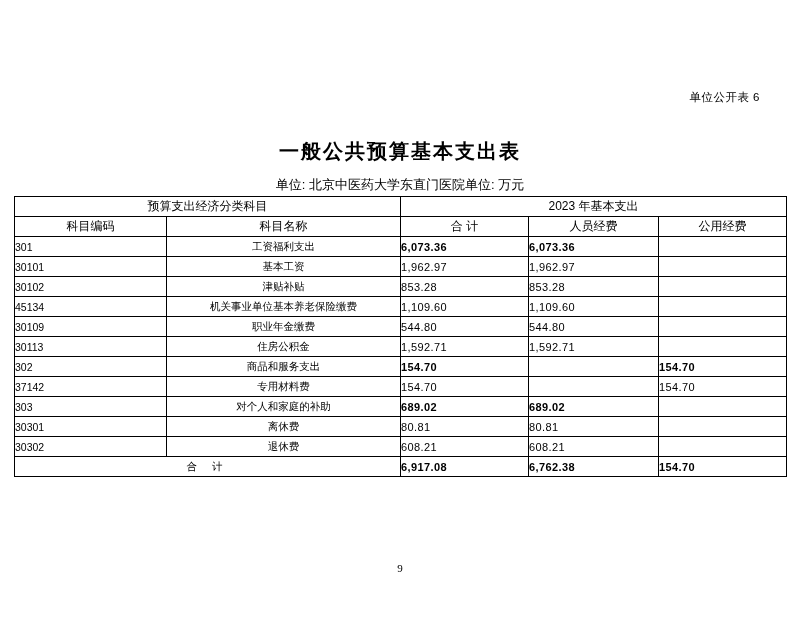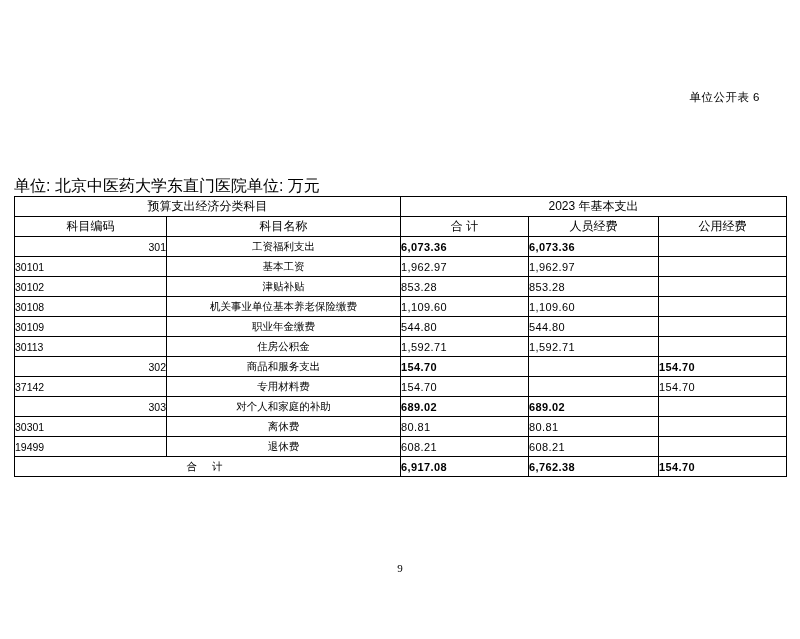--- a/index.html
+++ b/index.html
@@ -40,22 +40,22 @@
     font-weight: bold;
     letter-spacing: 2px;
     font-family: "Liberation Sans", sans-serif;
   }
   .meta-row {
     position: absolute;
     top: 176px;
     left: 14px;
     width: 772px;
     display: flex;
-    justify-content: flex-start;
-    font-size: 16px;
+    justify-content: center;
+    font-size: 13px;
     font-family: "Liberation Sans", sans-serif;
   }
   .meta-left, .meta-right {
     white-space: nowrap;
   }
   table.budget {
     position: absolute;
     top: 196px;
     left: 14px;
     width: 772px;
@@ -87,21 +87,21 @@
   }
   .c-person {
     width: 130px;
   }
   .c-public {
     width: 128px;
   }
   .cell-code-major {
     padding-left: 8px;
     font-weight: bold;
-    text-align: right;
+    text-align: left;
   }
   .cell-code-minor {
     padding-left: 22px;
     text-align: left;
   }
   .cell-name-major {
     text-align: center;
     font-weight: bold;
   }
   .cell-name-minor {
@@ -132,20 +132,21 @@
     font-family: "Liberation Serif", serif;
   }
 </style>
 </head>
 <body>
 
 <div class="page">
 
   <div class="form-no">单位公开表 6</div>
 
+  <div class="doc-title">一般公共预算基本支出表</div>
 
   <div class="meta-row">
     <div class="meta-left">单位: 北京中医药大学东直门医院</div>
     <div class="meta-right">单位: 万元</div>
   </div>
 
   <table class="budget">
     <colgroup>
       <col class="c-code">
         <col class="c-name">
@@ -182,21 +183,21 @@
         <td class="num"></td>
       </tr>
       <tr>
         <td class="cell-code-minor">30102</td>
         <td class="cell-name-minor">津贴补贴</td>
         <td class="num">853.28</td>
         <td class="num">853.28</td>
         <td class="num"></td>
       </tr>
       <tr>
-        <td class="cell-code-minor">30108</td>
+        <td class="cell-code-minor">45134</td>
         <td class="cell-name-minor">机关事业单位基本养老保险缴费</td>
         <td class="num">1,109.60</td>
         <td class="num">1,109.60</td>
         <td class="num"></td>
       </tr>
       <tr>
         <td class="cell-code-minor">30109</td>
         <td class="cell-name-minor">职业年金缴费</td>
         <td class="num">544.80</td>
         <td class="num">544.80</td>
@@ -231,21 +232,21 @@
         <td class="num b"></td>
       </tr>
       <tr>
         <td class="cell-code-minor">30301</td>
         <td class="cell-name-minor">离休费</td>
         <td class="num">80.81</td>
         <td class="num">80.81</td>
         <td class="num"></td>
       </tr>
       <tr>
-        <td class="cell-code-minor">19499</td>
+        <td class="cell-code-minor">30302</td>
         <td class="cell-name-minor">退休费</td>
         <td class="num">608.21</td>
         <td class="num">608.21</td>
         <td class="num"></td>
       </tr>
       <tr>
         <td class="total-label" colspan="2">合 计</td>
         <td class="num b">6,917.08</td>
         <td class="num b">6,762.38</td>
         <td class="num b">154.70</td>

